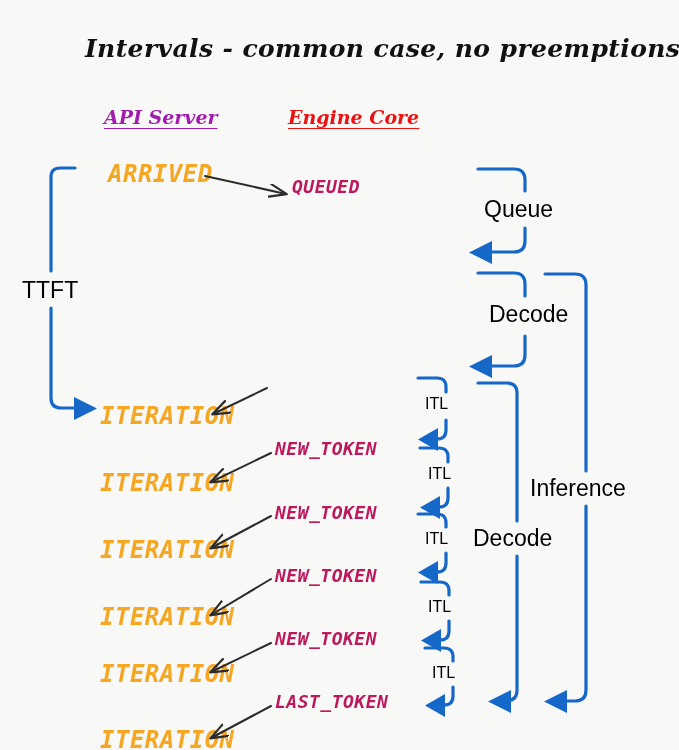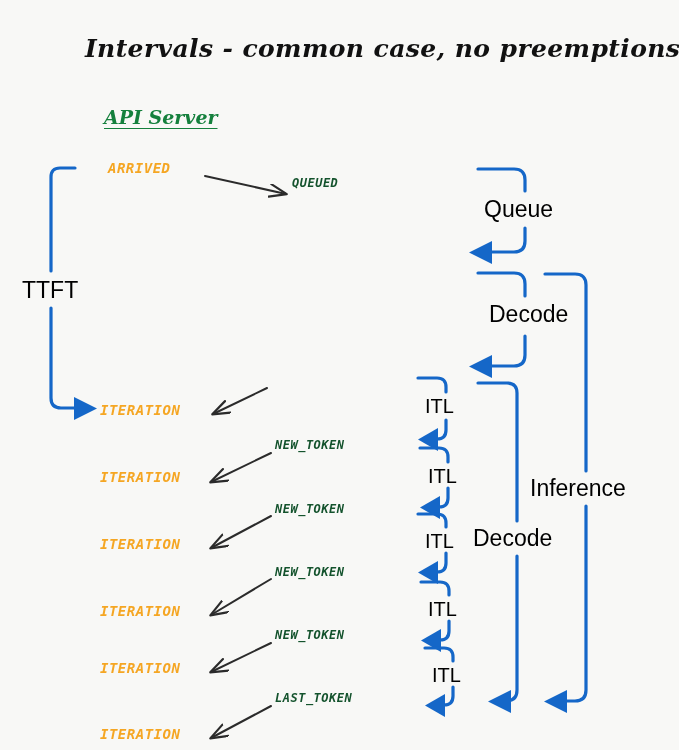--- a/index.html
+++ b/index.html
@@ -23,51 +23,52 @@
     letter-spacing:0.4px;
   }
 
   .colhead{
     font-family:"DejaVu Serif", serif;
     font-style:italic;font-weight:bold;
     font-size:19px;
     text-decoration:underline;
     text-underline-offset:4px;
   }
-  .colhead.api{color:#15803d;font-style:italic;}
+  .colhead.api{color:#a21caf;font-style:italic;}
   .colhead.engine{color:#EE1111;}
 
   .api-state{
     font-family:"DejaVu Sans Mono", monospace;
     font-style:italic;font-weight:bold;
-    font-size:14px;color:#F5A623;
+    font-size:24px;color:#F5A623;
     letter-spacing:0.5px;
   }
   .engine-state{
     font-family:"DejaVu Sans Mono", monospace;
     font-style:italic;font-weight:bold;
-    font-size:12px;color:#14532d;
+    font-size:18px;color:#be185d;
     letter-spacing:0.5px;
   }
 
   .blue-label{
     font-family:"Liberation Sans", sans-serif;
     font-size:23px;color:#000000;
     font-weight:400;
   }
-  .blue-label.small{font-size:20px;}
+  .blue-label.small{font-size:16px;}
 </style>
 </head>
 <body style="background: rgb(248, 248, 246);">
 
 <div id="stage">
 
   <div class="txt title" style="left:85px;top:18px;">Intervals - common case, no preemptions</div>
 
   <div class="txt colhead api" style="left:104px;top:90px;">API Server</div>
+  <div class="txt colhead engine" style="left:288px;top:90px;">Engine Core</div>
 
   <div class="txt api-state" style="left:108px;top:144px;">ARRIVED</div>
   <div class="txt api-state" style="left:100px;top:386px;">ITERATION</div>
   <div class="txt api-state" style="left:100px;top:453px;">ITERATION</div>
   <div class="txt api-state" style="left:100px;top:520px;">ITERATION</div>
   <div class="txt api-state" style="left:100px;top:587px;">ITERATION</div>
   <div class="txt api-state" style="left:100px;top:644px;">ITERATION</div>
   <div class="txt api-state" style="left:100px;top:710px;">ITERATION</div>
 
   <div class="txt engine-state" style="left:292px;top:160px;">QUEUED</div>

